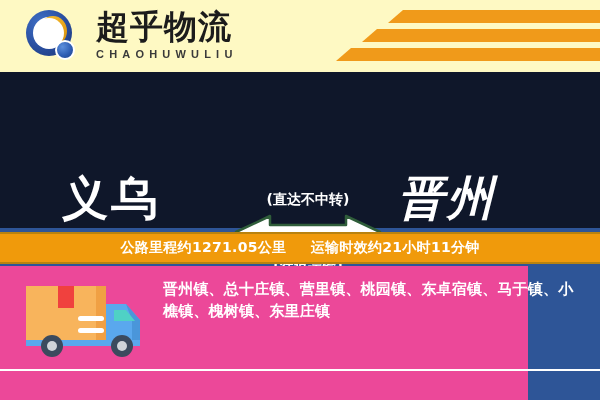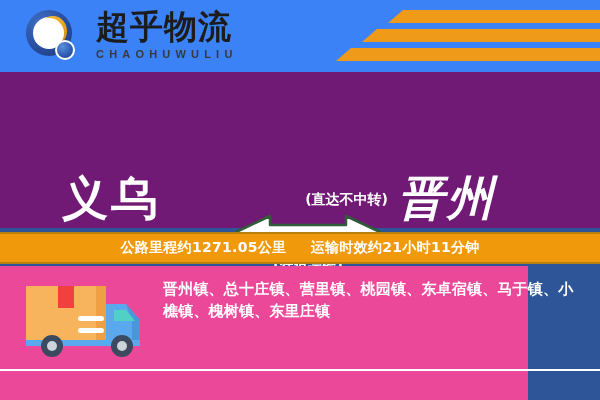--- a/index.html
+++ b/index.html
@@ -22,21 +22,21 @@
     overflow: hidden;
   }
 
   
   .header {
     position: absolute;
     left: 0;
     top: 0;
     width: 600px;
     height: 72px;
-    background: #3b82f6;
+    background: #fef9c3;
     overflow: hidden;
   }
 
   .logo-mark {
     position: absolute;
     left: 26px;
     top: 10px;
     width: 56px;
     height: 54px;
   }
@@ -131,21 +131,21 @@
   .stripe.s2 { top: 21px; left: 26px; clip-path: polygon(15px 0, 100% 0, 100% 100%, 0 100%); }
   .stripe.s3 { top: 40px; left: 0px;  clip-path: polygon(15px 0, 100% 0, 100% 100%, 0 100%); }
 
   
   .route {
     position: absolute;
     left: 0;
     top: 72px;
     width: 600px;
     height: 156px;
-    background: #701a75;
+    background: #0f172a;
   }
 
   .city {
     position: absolute;
     top: 126px;
     font-family: "DejaVu Sans", "Liberation Sans", sans-serif;
     font-size: 46px;
     font-weight: bold;
     color: #ffffff;
     letter-spacing: 3px;
@@ -161,21 +161,21 @@
     left: 228px;
     top: 118px;
     width: 160px;
     height: 96px;
   }
   .note-top {
     position: absolute;
     left: 0;
     top: 0;
     width: 160px;
-    text-align: right;
+    text-align: center;
     font-family: "DejaVu Sans", "Liberation Sans", sans-serif;
     font-size: 14px;
     font-weight: bold;
     color: #ffffff;
     line-height: 18px;
     white-space: nowrap;
   }
   .arrow-svg {
     position: absolute;
     left: 4px;

